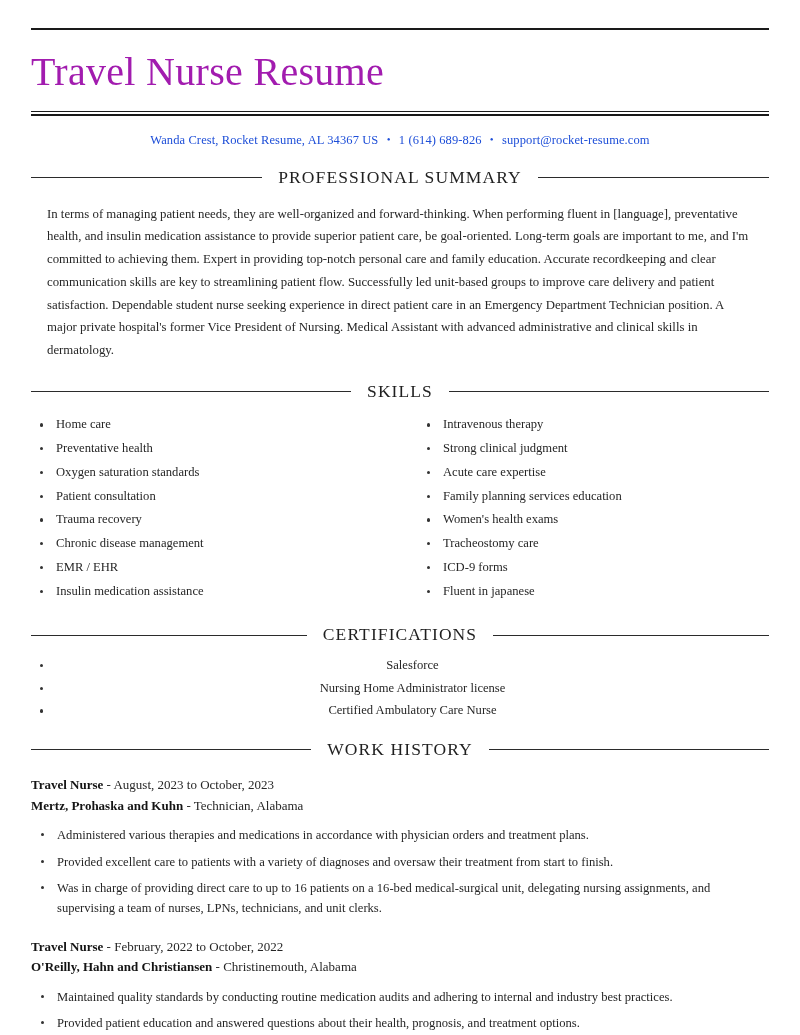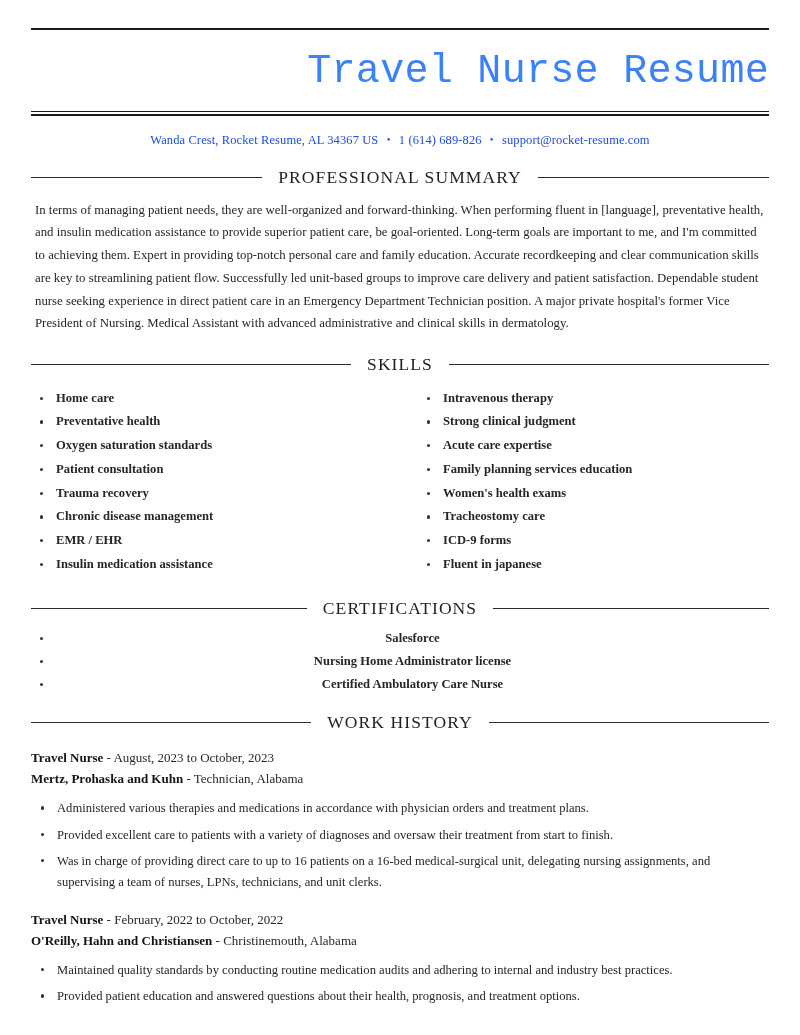--- a/index.html
+++ b/index.html
@@ -19,25 +19,25 @@
     box-sizing: border-box;
     padding: 0 31px;
   }
 
   
   .rule-top {
     margin-top: 28px;
     border-top: 2.5px solid #1a1a1a;
   }
   .doc-title {
-    text-align: right;
-    font-family: Liberation Mono, monospace;
+    text-align: left;
+    font-family: Liberation Serif, serif;
     font-size: 40px;
     font-weight: 400;
-    color: #3b82f6;
+    color: #a21caf;
     letter-spacing: 0.3px;
     margin: 21px 0 18px 0;
     line-height: 1.05;
   }
   .rule-double {
     border-top: 1.5px solid #1a1a1a;
     border-bottom: 2.5px solid #1a1a1a;
     height: 2px;
   }
   .contact-line {
@@ -75,21 +75,21 @@
     white-space: nowrap;
     line-height: 1;
   }
 
   
   .summary {
     font-size: 12.8px;
     line-height: 1.78;
     color: #262626;
     text-align: left;
-    margin: 4px;
+    margin: 16px;
   }
 
   
   .two-col {
     display: flex;
     gap: 0;
   }
   .two-col .col {
     width: 50%;
     box-sizing: border-box;
@@ -102,21 +102,20 @@
     margin: 3px 0 0 0;
     padding: 0;
   }
   ul.bullets > li {
     position: relative;
     padding-left: 25px;
     font-size: 12.6px;
     line-height: 1.45;
     color: #262626;
     margin-bottom: 5.5px;
-    font-weight: bold;
   }
   ul.bullets > li:before {
     content: "";
     position: absolute;
     left: 9px;
     top: 8px;
     width: 3.2px;
     height: 3.2px;
     border-radius: 50%;
     background: #333333;

